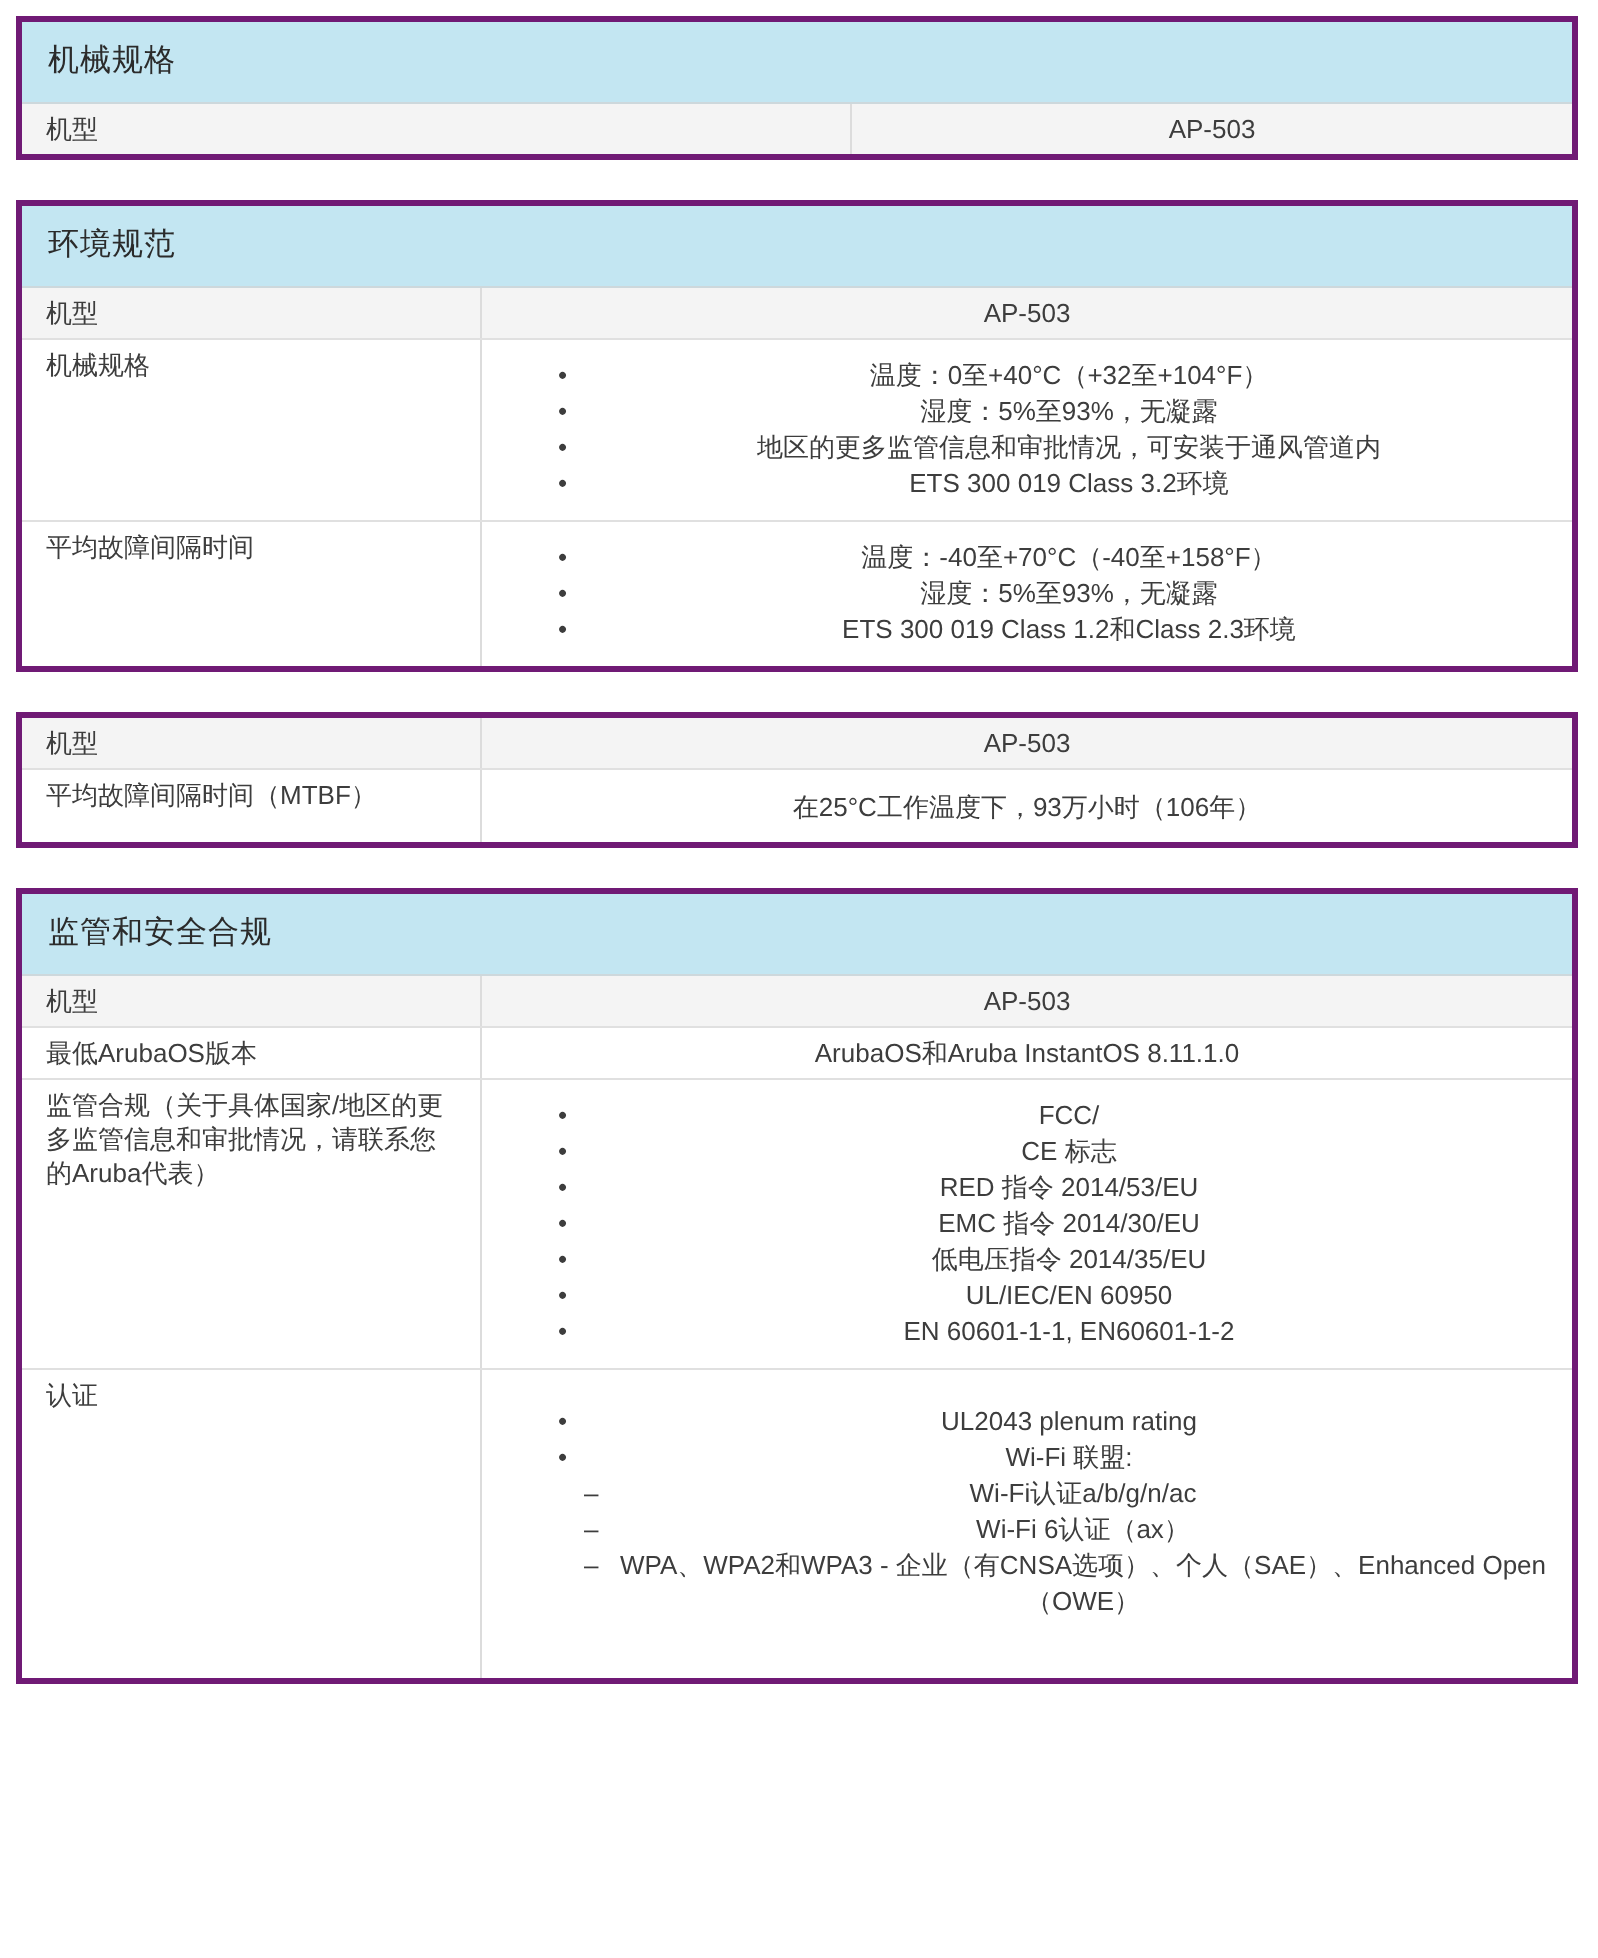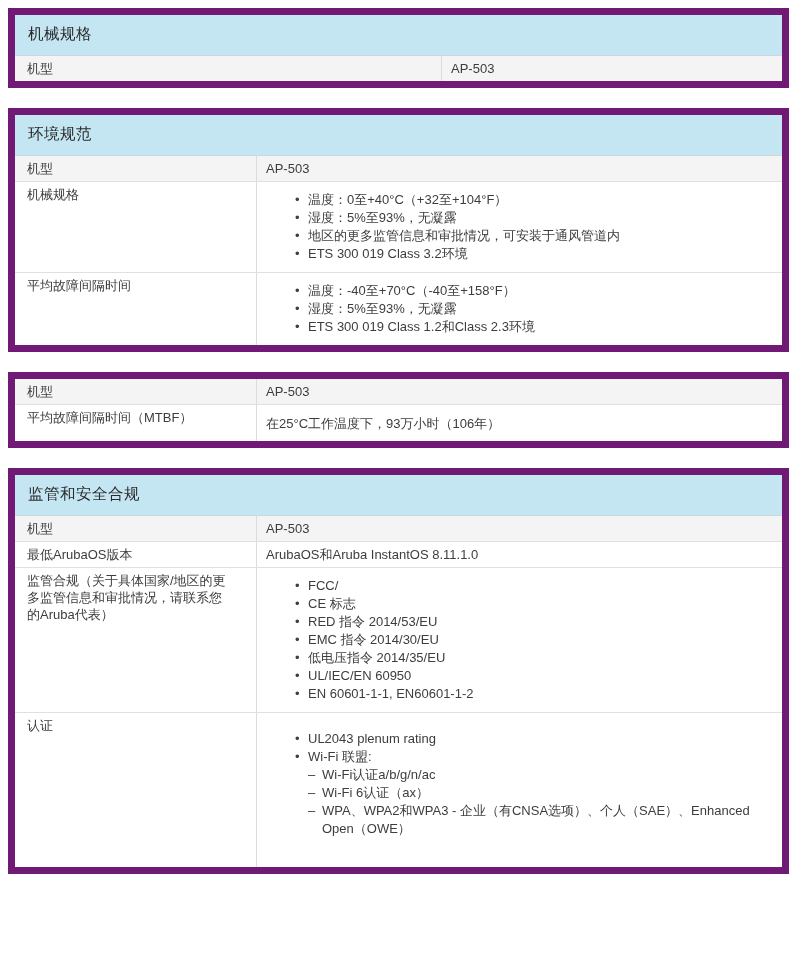--- a/index.html
+++ b/index.html
@@ -6,21 +6,21 @@
   body{
     font-family:"Liberation Sans","DejaVu Sans",sans-serif;
     color:#3d3d3d;
     -webkit-font-smoothing:antialiased;
   }
   #page{
     width:781px;
     margin:8px 8px 0 8px;
   }
   .spec-table{
-    border:7px solid #701a75;
+    border:3px solid #701a75;
     margin-bottom:20px;
     background:#ffffff;
   }
   .tbl-header{
     background:#c3e6f2;
     font-size:15.5px;
     color:#2b2b2b;
     padding:9px 13px 10px 13px;
     border-bottom:1px solid #cdd8dc;
     letter-spacing:.5px;
@@ -31,30 +31,31 @@
     table-layout:fixed;
     font-size:13px;
   }
   td{
     border-bottom:1px solid #e0e0e0;
     vertical-align:top;
   }
   tr:last-child td{border-bottom:none;}
   td.label{
     border-right:1px solid #dcdcdc;
-    padding:4px 24px 4px 12px;
+    padding:4px 12px 4px 12px;
     line-height:17px;
     vertical-align:top;
     word-break:break-word;
   }
   td.value{
     padding:3px 9px;
     line-height:17px;
     vertical-align:middle;
     word-break:break-word;
+    text-align:center;
   }
   .sec-mechanical td.label{width:390px;}
   .sec-environmental td.label,
   .sec-reliability td.label,
   .sec-regulatory td.label{width:205px;}
   tr.shaded{background:#f4f4f4;}
   tr.tall td{height:56px;}
   tr.mid td{height:28px;}
   .vline{line-height:17px;}
   ul.bullets{

